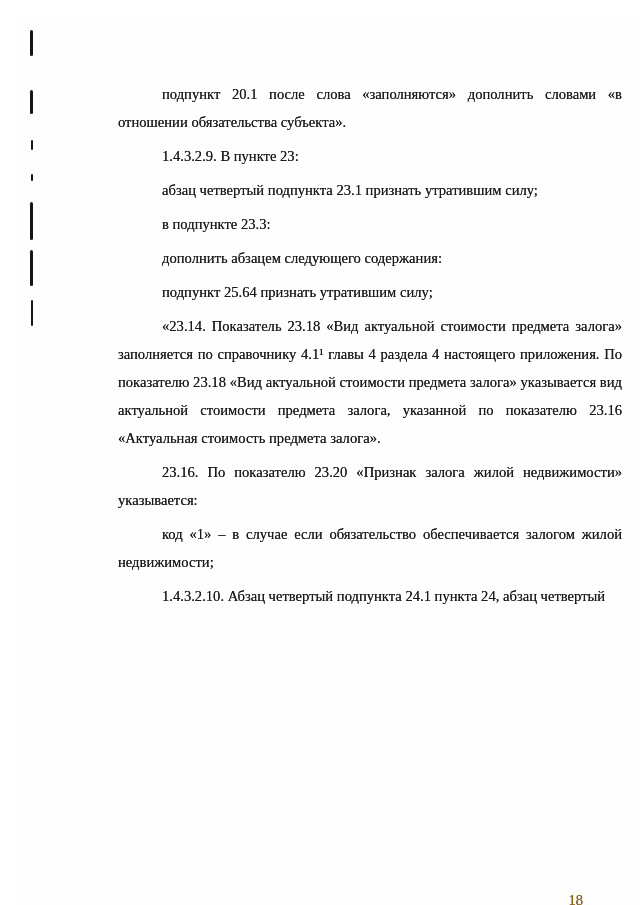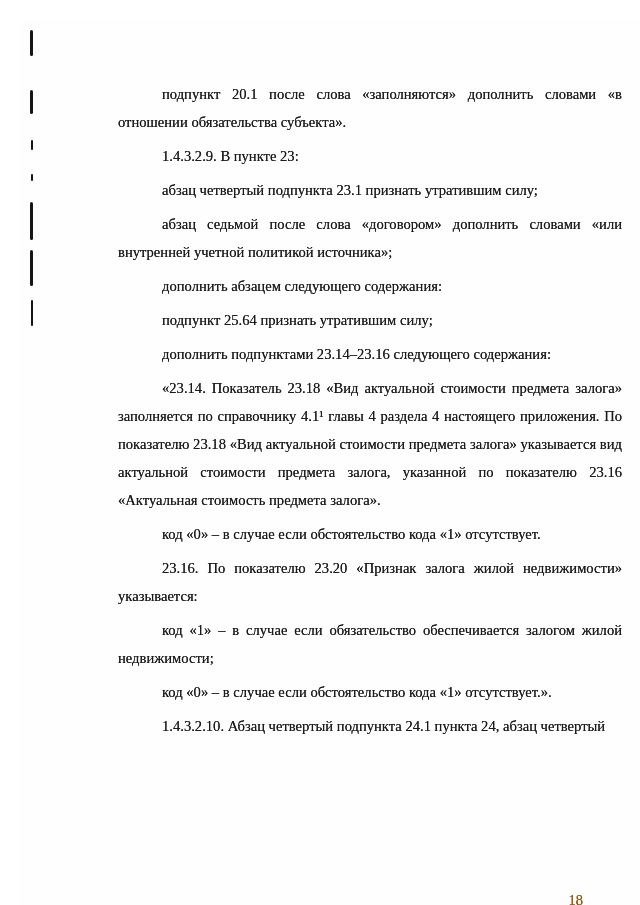--- a/index.html
+++ b/index.html
@@ -64,27 +64,24 @@
   <div class="mark m3"></div>
   <div class="mark m4"></div>
   <div class="mark m5"></div>
   <div class="mark m6"></div>
   <div class="mark m7"></div>
 
   <main class="content">
     <p class="para">подпункт 20.1 после слова «заполняются» дополнить словами «в отношении обязательства субъекта».</p>
     <p class="para">1.4.3.2.9. В пункте 23:</p>
     <p class="para">абзац четвертый подпункта 23.1 признать утратившим силу;</p>
-    <p class="para">абзац седьмой после слова «договором» дополнить словами «или внутренней учетной политикой источника»;</p>
+    <p class="para">в подпункте 23.3:</p>
     <p class="para">дополнить абзацем следующего содержания:</p>
     <p class="para">подпункт 25.64 признать утратившим силу;</p>
-    <p class="para">дополнить подпунктами 23.14–23.16 следующего содержания:</p>
     <p class="para">«23.14. Показатель 23.18 «Вид актуальной стоимости предмета залога» заполняется по справочнику 4.1¹ главы 4 раздела 4 настоящего приложения. По показателю 23.18 «Вид актуальной стоимости предмета залога» указывается вид актуальной стоимости предмета залога, указанной по показателю 23.16 «Актуальная стоимость предмета залога».</p>
-    <p class="para">код «0» – в случае если обстоятельство кода «1» отсутствует.</p>
     <p class="para">23.16. По показателю 23.20 «Признак залога жилой недвижимости» указывается:</p>
     <p class="para">код «1» – в случае если обязательство обеспечивается залогом жилой недвижимости;</p>
-    <p class="para">код «0» – в случае если обстоятельство кода «1» отсутствует.».</p>
     <p class="para">1.4.3.2.10. Абзац четвертый подпункта 24.1 пункта 24, абзац четвертый</p>
   </main>
 
   <div class="page-number">18</div>
 
 </div>
 
 </body></html>

